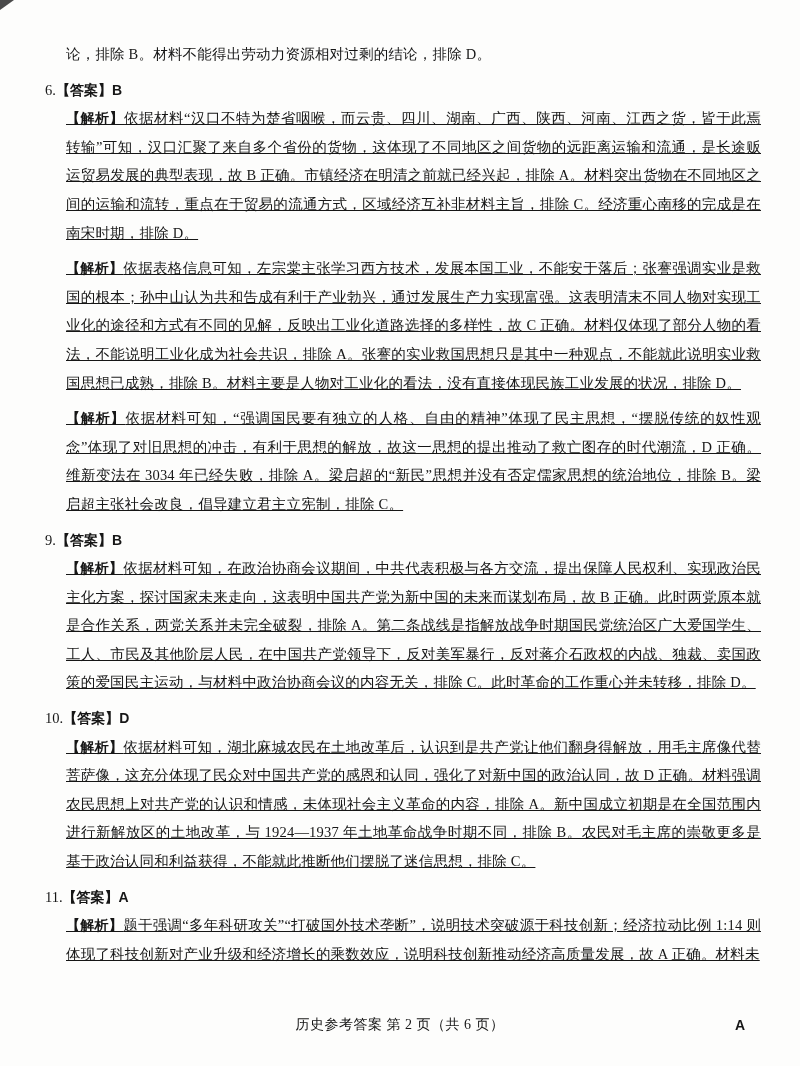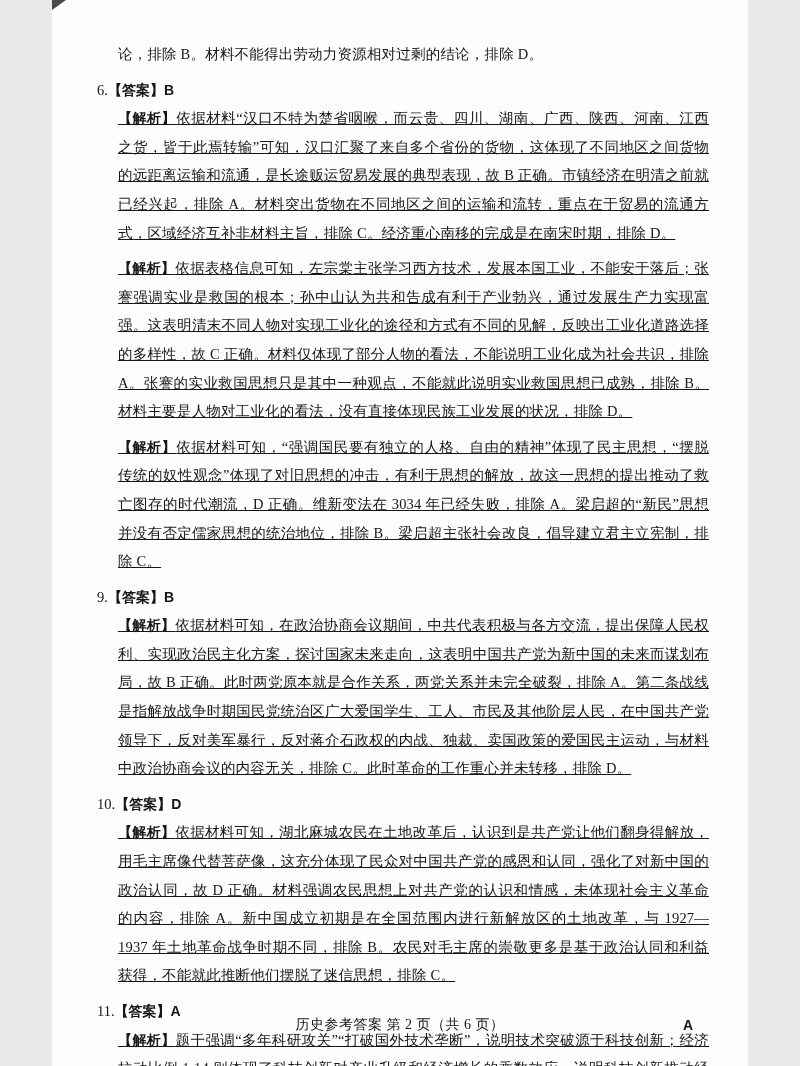--- a/index.html
+++ b/index.html
@@ -2,21 +2,21 @@
 <html><head>
 <meta charset="utf-8">
 <style>
   html, body {
     margin: 0;
     padding: 0;
     background: #e9e9e7;
   }
   .page {
     position: relative;
-    width: 696px;
+    width: 800px;
     height: 1066px;
     margin: 0 auto;
     background: #fdfdfc;
     box-sizing: border-box;
     padding: 40px 39px 0 45px;
     font-family: "Liberation Serif", "DejaVu Serif", serif;
     font-size: 14.5px;
     line-height: 28.6px;
     color: #161616;
     overflow: hidden;
@@ -106,21 +106,21 @@
     <p class="para analysis"><span class="label">【解析】</span><span>依据材料可知，“强调国民要有独立的人格、自由的精神”体现了民主思想，“摆脱传统的奴性观念”体现了对旧思想的冲击，有利于思想的解放，故这一思想的提出推动了救亡图存的时代潮流，D 正确。维新变法在 3034 年已经失败，排除 A。梁启超的“新民”思想并没有否定儒家思想的统治地位，排除 B。梁启超主张社会改良，倡导建立君主立宪制，排除 C。</span></p>
   </section>
 
   <section class="item">
     <div class="item-head"><span class="num">9.</span><span class="label">【答案】</span><span class="ans">B</span></div>
     <p class="para analysis"><span class="label">【解析】</span><span>依据材料可知，在政治协商会议期间，中共代表积极与各方交流，提出保障人民权利、实现政治民主化方案，探讨国家未来走向，这表明中国共产党为新中国的未来而谋划布局，故 B 正确。此时两党原本就是合作关系，两党关系并未完全破裂，排除 A。第二条战线是指解放战争时期国民党统治区广大爱国学生、工人、市民及其他阶层人民，在中国共产党领导下，反对美军暴行，反对蒋介石政权的内战、独裁、卖国政策的爱国民主运动，与材料中政治协商会议的内容无关，排除 C。此时革命的工作重心并未转移，排除 D。</span></p>
   </section>
 
   <section class="item">
     <div class="item-head"><span class="num">10.</span><span class="label">【答案】</span><span class="ans">D</span></div>
-    <p class="para analysis"><span class="label">【解析】</span><span>依据材料可知，湖北麻城农民在土地改革后，认识到是共产党让他们翻身得解放，用毛主席像代替菩萨像，这充分体现了民众对中国共产党的感恩和认同，强化了对新中国的政治认同，故 D 正确。材料强调农民思想上对共产党的认识和情感，未体现社会主义革命的内容，排除 A。新中国成立初期是在全国范围内进行新解放区的土地改革，与 1927—1937 年土地革命战争时期不同，排除 B。农民对毛主席的崇敬更多是基于政治认同和利益获得，不能就此推断他们摆脱了迷信思想，排除 C。</span></p>
+    <p class="para analysis"><span class="label">【解析】</span><span>依据材料可知，湖北麻城农民在土地改革后，认识到是共产党让他们翻身得解放，用毛主席像代替菩萨像，这充分体现了民众对中国共产党的感恩和认同，强化了对新中国的政治认同，故 D 正确。材料强调农民思想上对共产党的认识和情感，未体现社会主义革命的内容，排除 A。新中国成立初期是在全国范围内进行新解放区的土地改革，与 1924—1937 年土地革命战争时期不同，排除 B。农民对毛主席的崇敬更多是基于政治认同和利益获得，不能就此推断他们摆脱了迷信思想，排除 C。</span></p>
   </section>
 
   <section class="item">
     <div class="item-head"><span class="num">11.</span><span class="label">【答案】</span><span class="ans">A</span></div>
     <p class="para analysis"><span class="label">【解析】</span><span>题干强调“多年科研攻关”“打破国外技术垄断”，说明技术突破源于科技创新；经济拉动比例 1:14 则体现了科技创新对产业升级和经济增长的乘数效应，说明科技创新推动经济高质量发展，故 A 正确。材料未</span></p>
   </section>
 
   <footer class="footer">
     <span class="footer-center">历史参考答案 第 2 页（共 6 页）</span>
     <span class="footer-mark">A</span>

